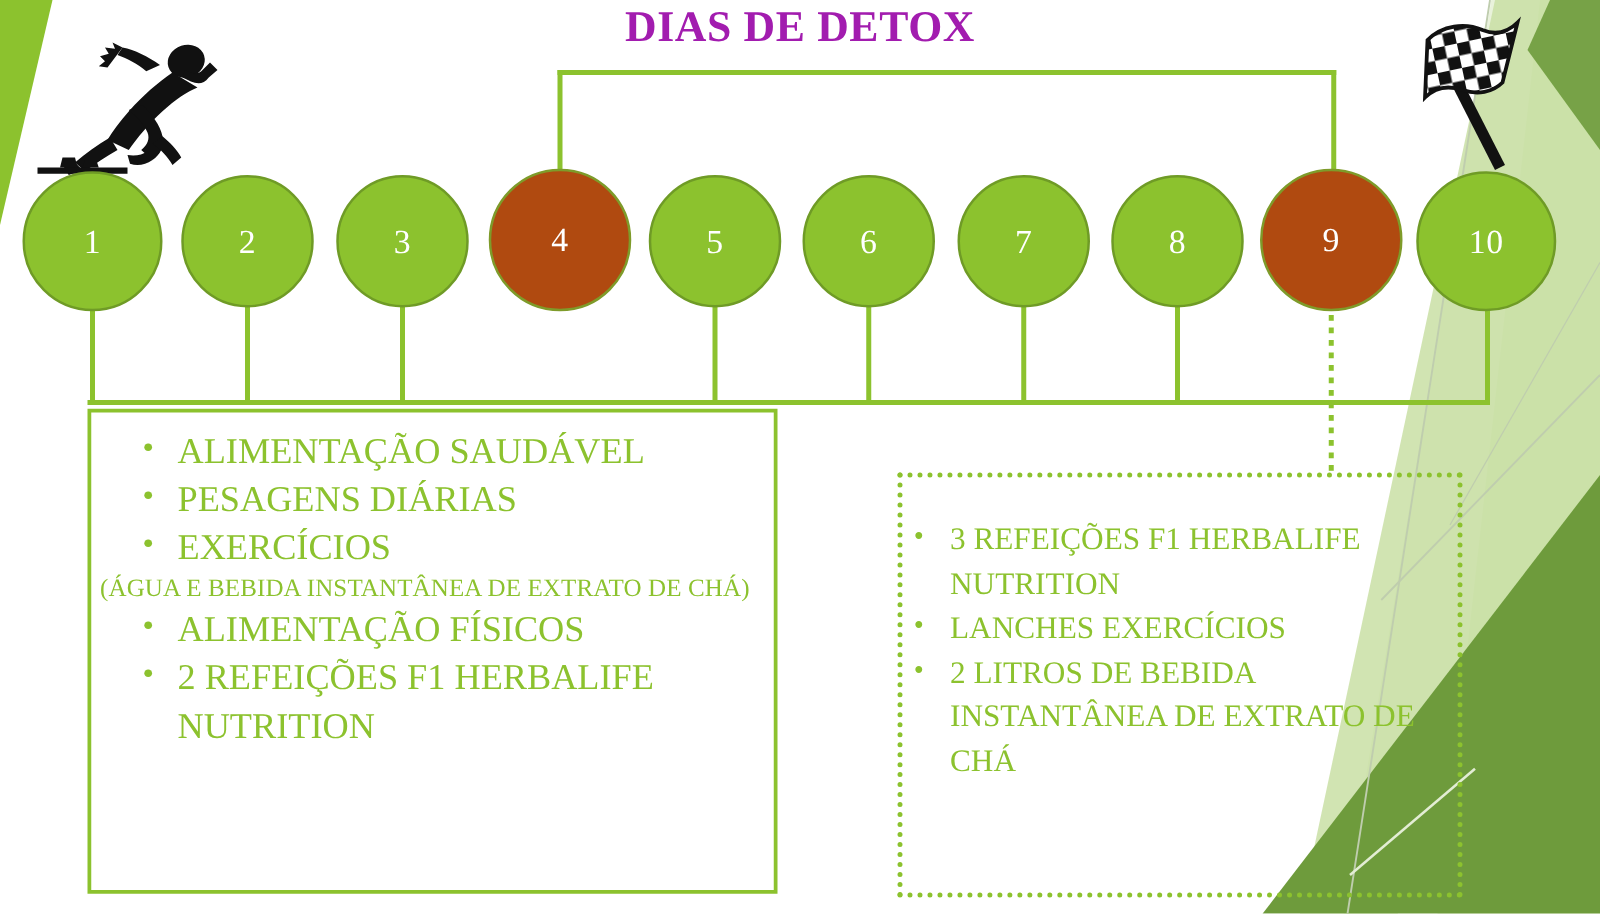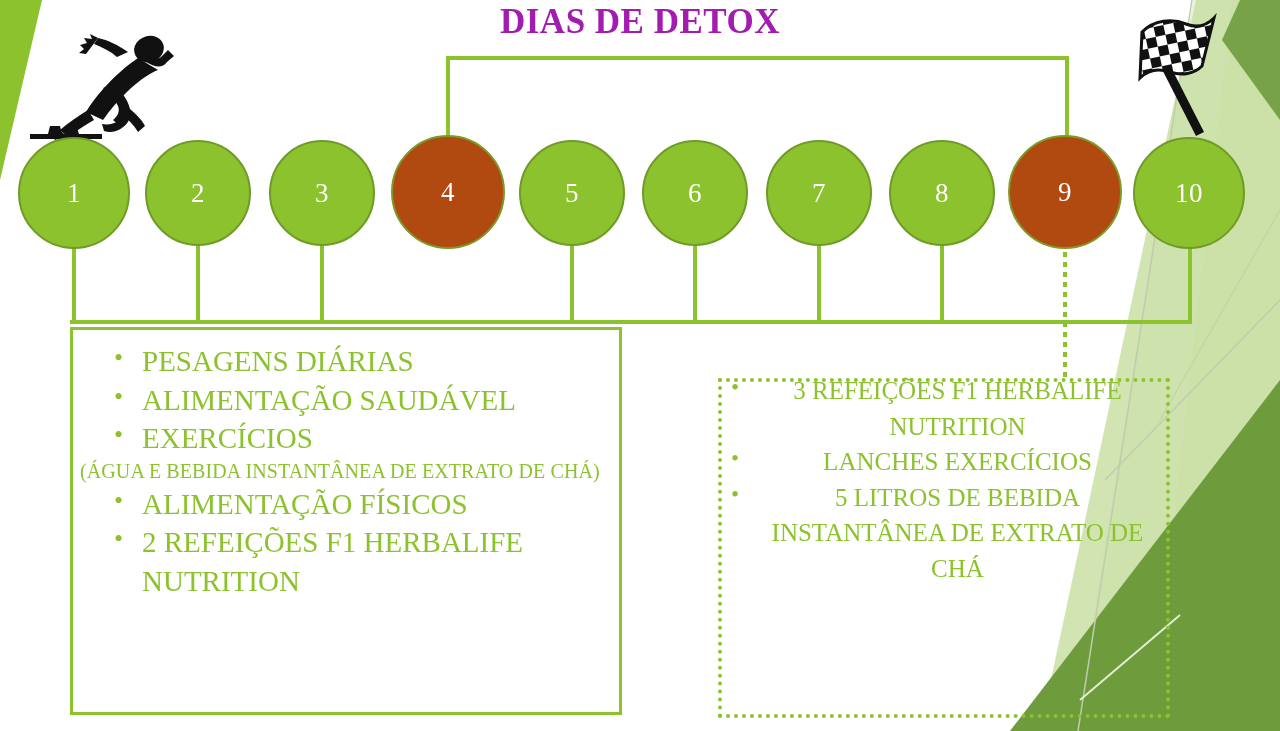--- a/index.html
+++ b/index.html
@@ -118,21 +118,21 @@
   #left-list li.note {
     font-size: 20px;
     line-height: 1.35;
     padding-left: 0px;
     margin-left: -20px;
     letter-spacing: 0.1px;
     white-space: nowrap;
   }
 
   
-  #right-list { left: 725px; top: 373px; width: 430px; text-align: center; }
+  #right-list { left: 725px; top: 414px; width: 430px; }
   #right-list li {
     font-size: 25px;
     line-height: 1.42;
     padding-left: 35px;
     position: relative;
   }
   #right-list li::before {
     content: "\2022";
     position: absolute;
     left: 6px;
@@ -265,28 +265,28 @@
       <div class="circle orange" style="left: 1008px; top: 135px; width: 114px; height: 114px;">
         <span>9</span>
       </div>
       <div class="circle green" style="left: 1133px; top: 137px; width: 112px; height: 112px;">
         <span>10</span>
       </div>
     </div>
 
   <div class="box-solid" style="left:70px; top:327px; width:552px; height:388px;"></div>
   <ul class="bullet-list" id="left-list">
+      <li class="item">ALIMENTAÇÃO SAUDÁVEL</li>
       <li class="item">PESAGENS DIÁRIAS</li>
-      <li class="item">ALIMENTAÇÃO SAUDÁVEL</li>
       <li class="item">EXERCÍCIOS</li>
       <li class="note">(ÁGUA E BEBIDA INSTANTÂNEA DE EXTRATO DE CHÁ)</li>
       <li class="item">ALIMENTAÇÃO FÍSICOS</li>
       <li class="item wrap">2 REFEIÇÕES F1 HERBALIFE NUTRITION</li>
     </ul>
 
   <div class="box-dotted" style="left:718px; top:378px; width:452px; height:340px;"></div>
   <ul class="bullet-list" id="right-list">
       <li>3 REFEIÇÕES F1 HERBALIFE NUTRITION</li>
       <li>LANCHES EXERCÍCIOS</li>
-      <li>5 LITROS DE BEBIDA INSTANTÂNEA DE EXTRATO DE CHÁ</li>
+      <li>2 LITROS DE BEBIDA INSTANTÂNEA DE EXTRATO DE CHÁ</li>
     </ul>
 
 </div>
 
 </body></html>

